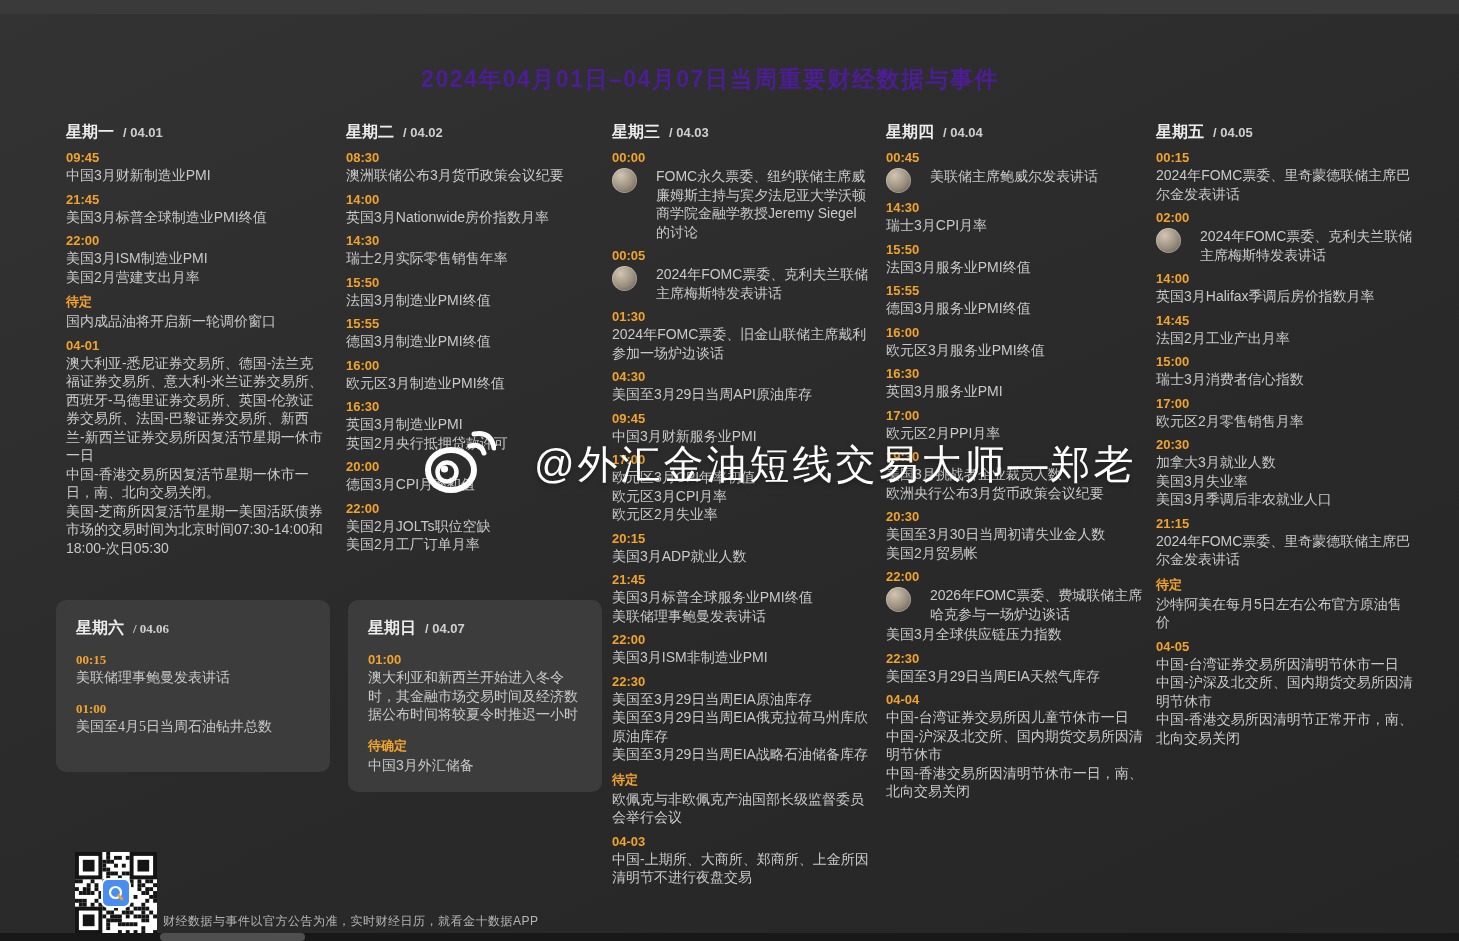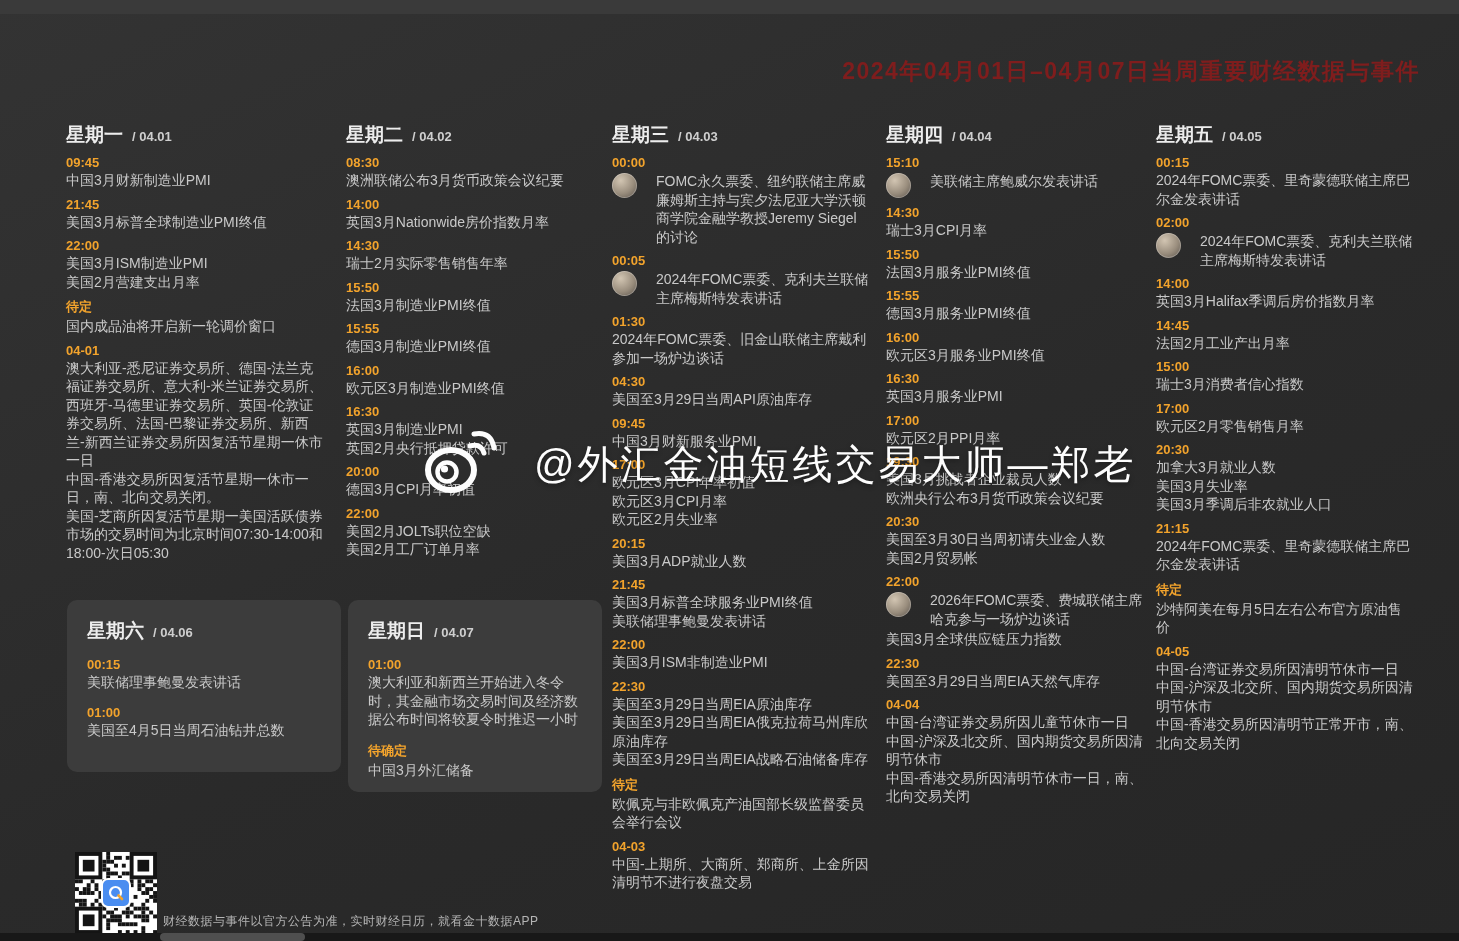--- a/index.html
+++ b/index.html
@@ -3,38 +3,38 @@
 <meta charset="utf-8">
 <style>
   html,body{margin:0;padding:0;}
   body{
     width:1459px;height:941px;position:relative;overflow:hidden;
     background:linear-gradient(155deg,#333333 0%,#2a2a2a 55%,#262626 100%);
     font-family:"Liberation Sans","DejaVu Sans",sans-serif;
   }
   .topbar{position:absolute;top:0;left:0;width:100%;height:14px;background:#3a3a3a;}
   .page-title{
-    position:absolute;top:56px;left:0;width:1420px;text-align:right;
-    font-size:23px;font-weight:bold;color:#7f1d1d;letter-spacing:1.5px;
+    position:absolute;top:64px;left:0;width:1420px;text-align:center;
+    font-size:23px;font-weight:bold;color:#4c1d95;letter-spacing:1.5px;
   }
   .col{position:absolute;top:122px;width:258px;}
   #col-0{left:66px}#col-1{left:346px}#col-2{left:612px}#col-3{left:886px}#col-4{left:1156px}
   .day-header{margin-bottom:3px;white-space:nowrap;}
-  .day-name{font-size:19px;font-weight:bold;color:#ededed;}
+  .day-name{font-size:16px;font-weight:bold;color:#ededed;}
   .day-date{font-size:13px;font-weight:bold;color:#cfcfcf;margin-left:9px;text-align:right;}
   .ev-time{color:var(--accent,#f2a32c);font-weight:bold;font-size:13px;margin:7px 0 1px;}
   .ev-text{color:#c9c9c9;font-size:14px;line-height:18.5px;}
   .ev-row{display:flex;gap:19px;align-items:flex-start;margin:2px 0;}
   .avatar{
     flex:0 0 auto;width:25px;height:25px;border-radius:50%;margin-top:1px;
     background:radial-gradient(circle at 35% 30%,#d2c5b2 0%,#998d7d 55%,#56504a 100%);
     box-shadow:inset 0 0 0 1px rgba(255,255,255,.25);
   }
   .card{position:absolute;background:#3c3c3c;border-radius:10px;padding:18px 20px;}
-  #card-sat{left:67px;top:600px;width:234px;height:136px;}
+  #card-sat{left:56px;top:600px;width:234px;height:136px;font-family:Liberation Serif, serif;}
   #card-sun{left:348px;top:600px;width:214px;height:156px;}
   .card .ev-time{margin-top:13px;}
   .card .day-header{margin-bottom:0;}
   .watermark{
     position:absolute;left:424px;top:430px;display:flex;align-items:center;gap:12px;
     color:#fdfdfd;z-index:6;text-shadow:0 2px 5px rgba(0,0,0,.35);
   }
   .watermark-text{font-size:40px;font-weight:500;letter-spacing:3px;white-space:nowrap;margin-left:26px;}
   .qr-wrap{position:absolute;left:75px;top:852px;width:82px;height:82px;background:#ffffff;}
   #qr-svg{position:absolute;left:0;top:0;}
@@ -127,21 +127,21 @@
       <div class="ev-text">美国至3月29日当周EIA原油库存</div>
       <div class="ev-text">美国至3月29日当周EIA俄克拉荷马州库欣原油库存</div>
       <div class="ev-text">美国至3月29日当周EIA战略石油储备库存</div>
       <div class="ev-time">待定</div>
       <div class="ev-text">欧佩克与非欧佩克产油国部长级监督委员会举行会议</div>
       <div class="ev-time">04-03</div>
       <div class="ev-text">中国-上期所、大商所、郑商所、上金所因清明节不进行夜盘交易</div>
     </div>
     <div class="col" id="col-3">
       <div class="day-header"><span class="day-name">星期四</span><span class="day-date">/ 04.04</span></div>
-      <div class="ev-time">15:10</div>
+      <div class="ev-time">00:45</div>
       <div class="ev-row">
         <span class="avatar"></span>
         <div class="ev-text">美联储主席鲍威尔发表讲话</div>
       </div>
       <div class="ev-time">14:30</div>
       <div class="ev-text">瑞士3月CPI月率</div>
       <div class="ev-time">15:50</div>
       <div class="ev-text">法国3月服务业PMI终值</div>
       <div class="ev-time">15:55</div>
       <div class="ev-text">德国3月服务业PMI终值</div>

